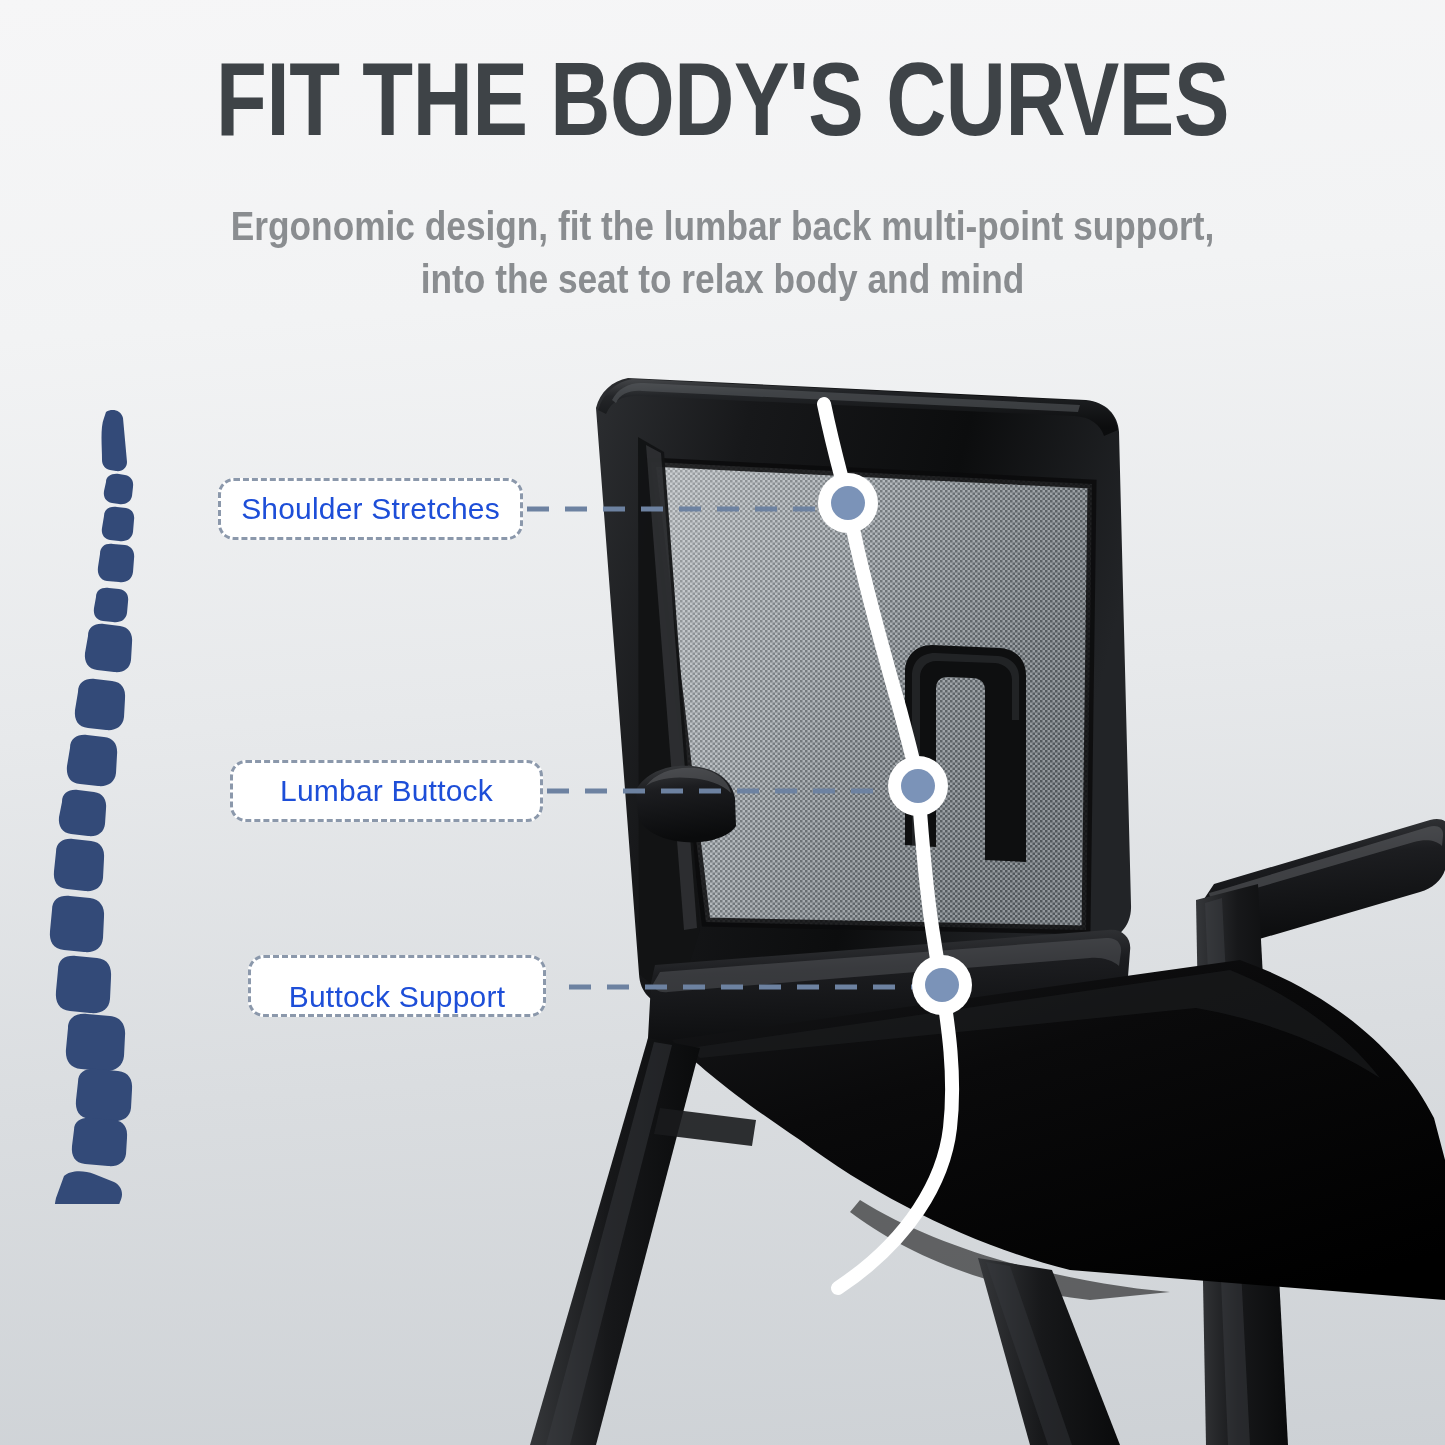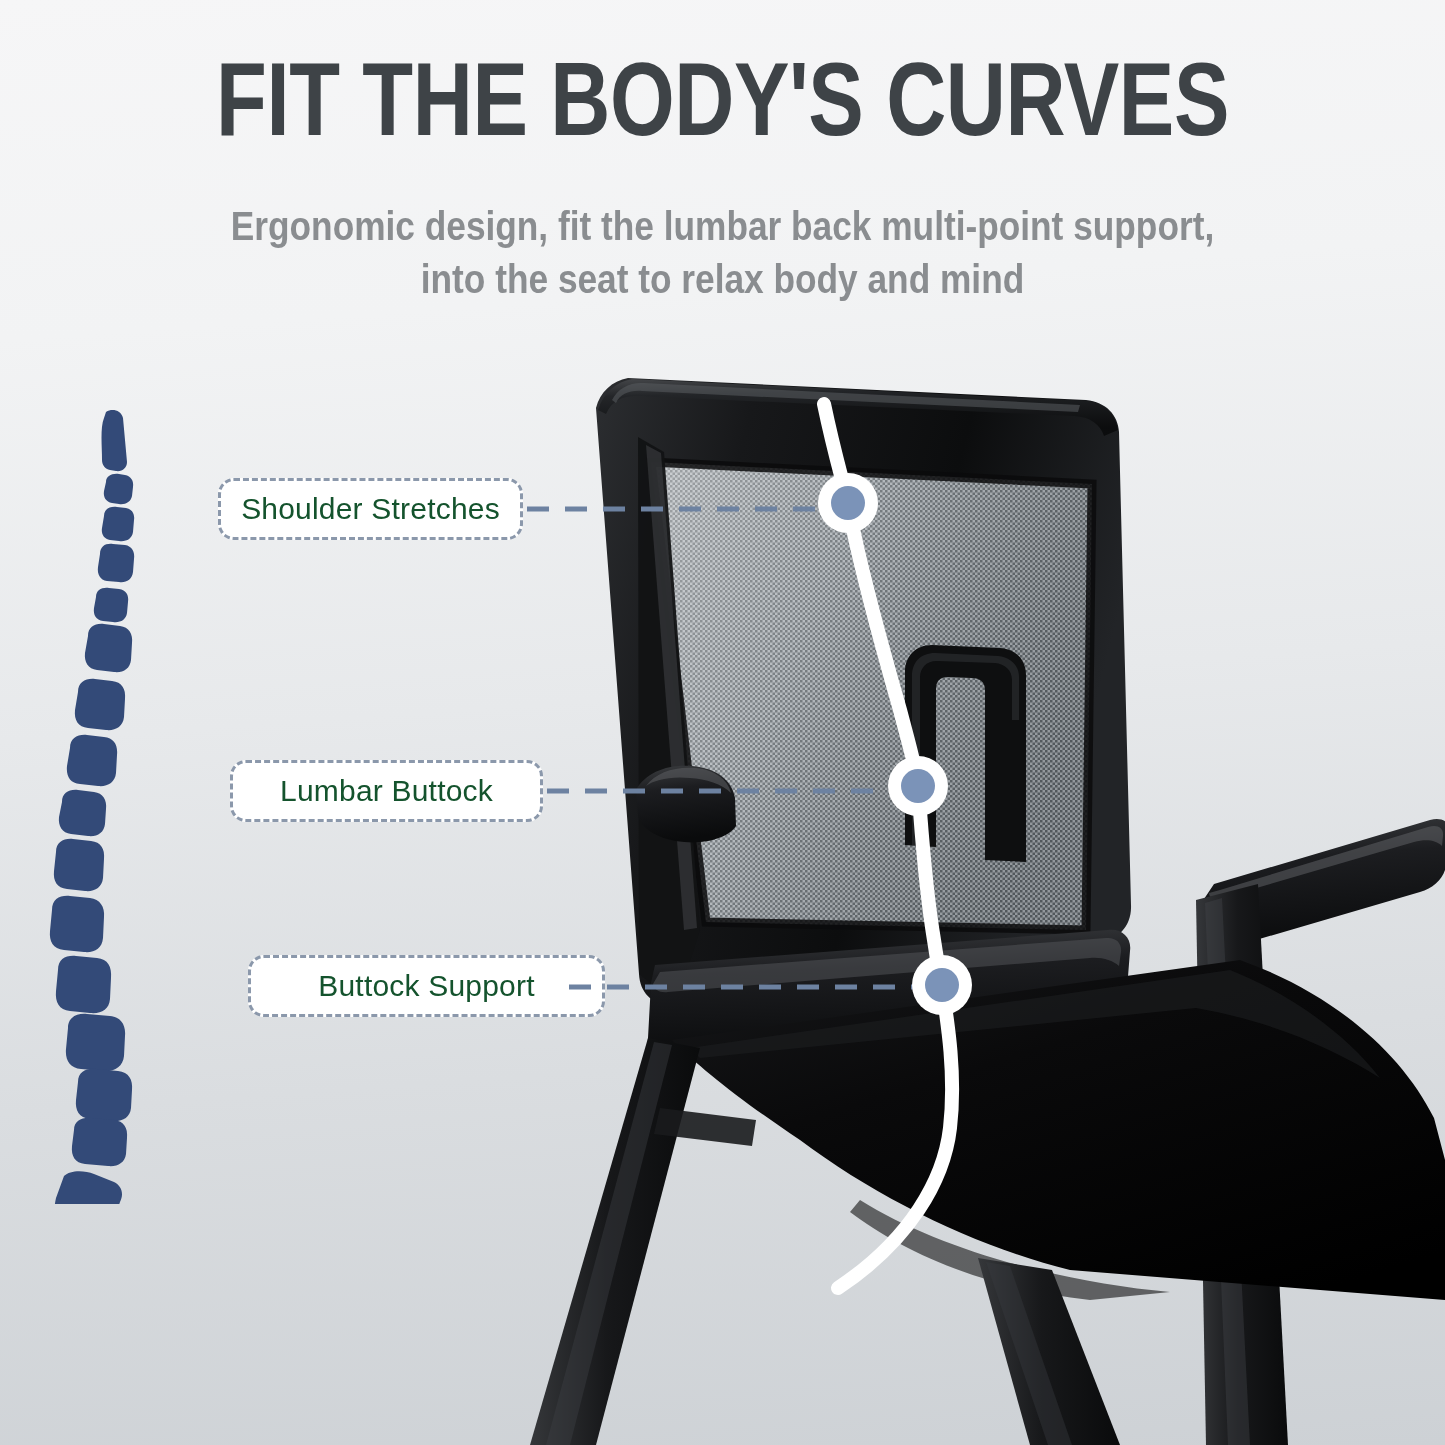--- a/index.html
+++ b/index.html
@@ -83,27 +83,27 @@
     border: 3px dashed #8b98ab;
     border-radius: 16px;
     box-sizing: border-box;
     height: 62px;
     padding: 0 18px;
   }
   .callout-label {
     font-family: "Liberation Sans", sans-serif;
     font-weight: 400;
     font-size: 30px;
-    color: #14532d;
+    color: #1d4ed8;
     white-space: nowrap;
     letter-spacing: 0.2px;
   }
   #callout-shoulder { left: 218px; top: 478px; width: 305px; }
   #callout-lumbar   { left: 230px; top: 760px; width: 313px; }
-  #callout-buttock  { left: 248px; top: 955px; width: 357px; }
+  #callout-buttock  { left: 248px; top: 955px; width: 298px; align-items: flex-end; }
 
   
   #annotation-overlay {
     position: absolute;
     inset: 0;
     width: 1445px;
     height: 1445px;
     pointer-events: none;
   }
 </style>

